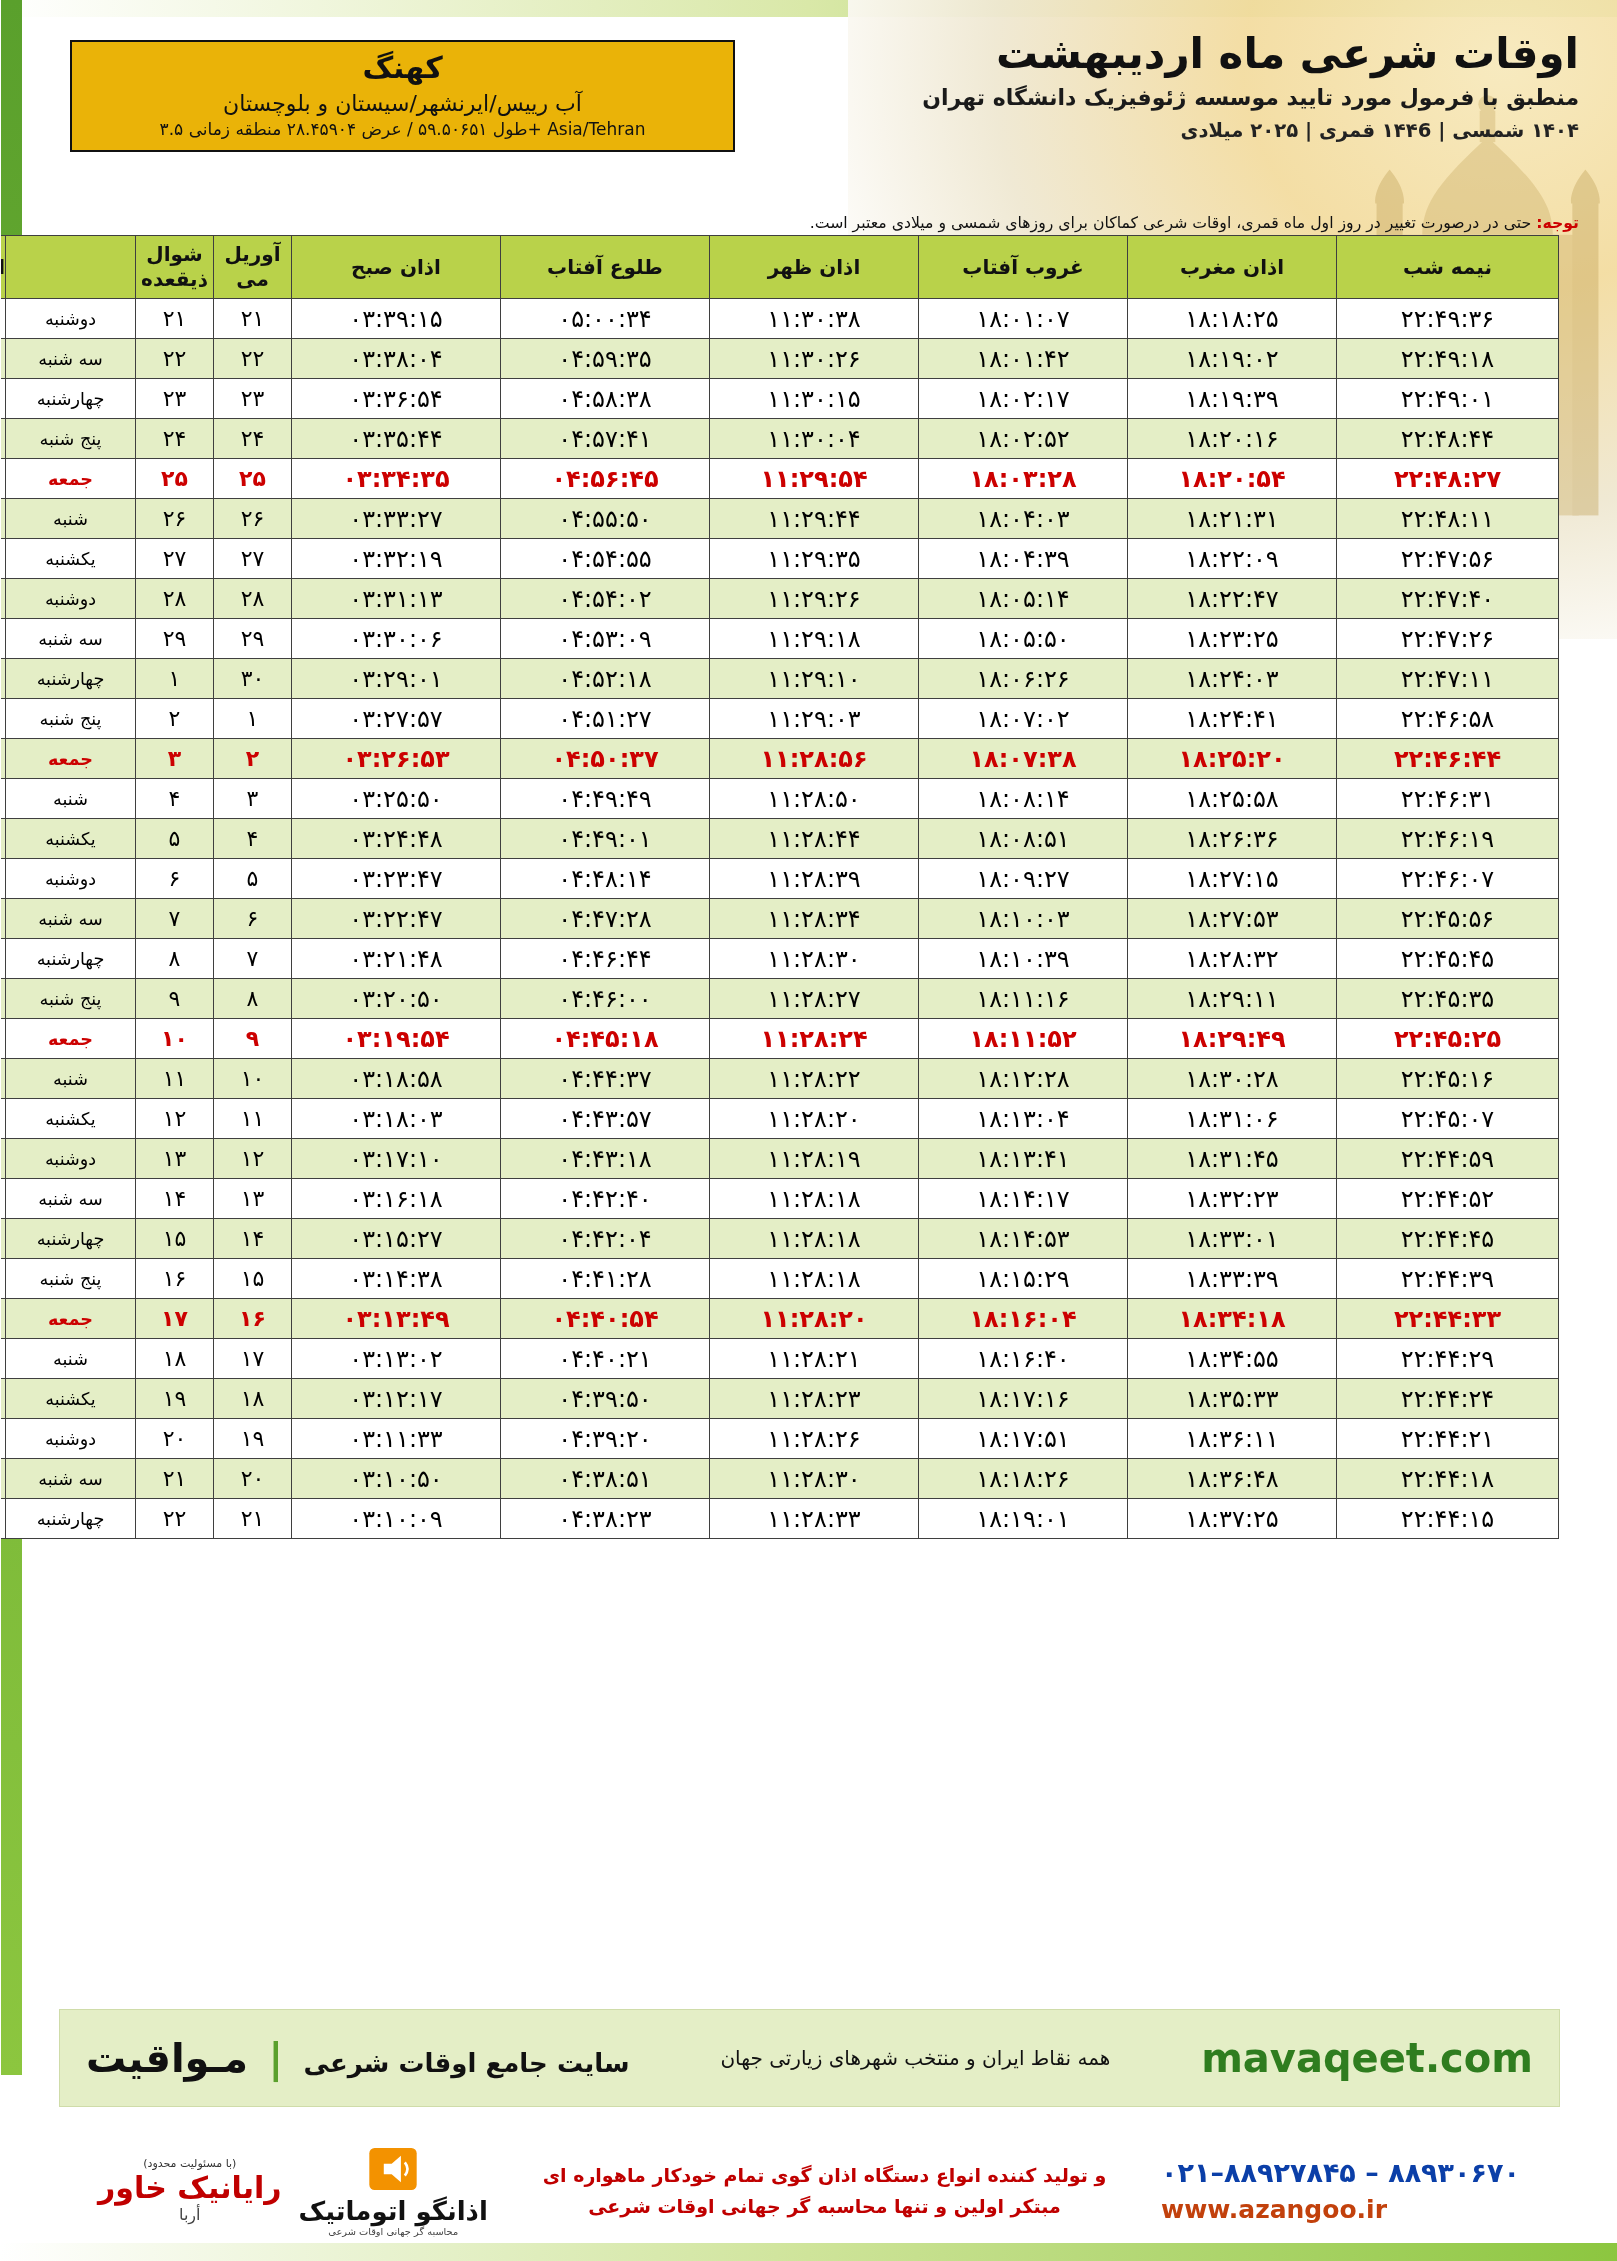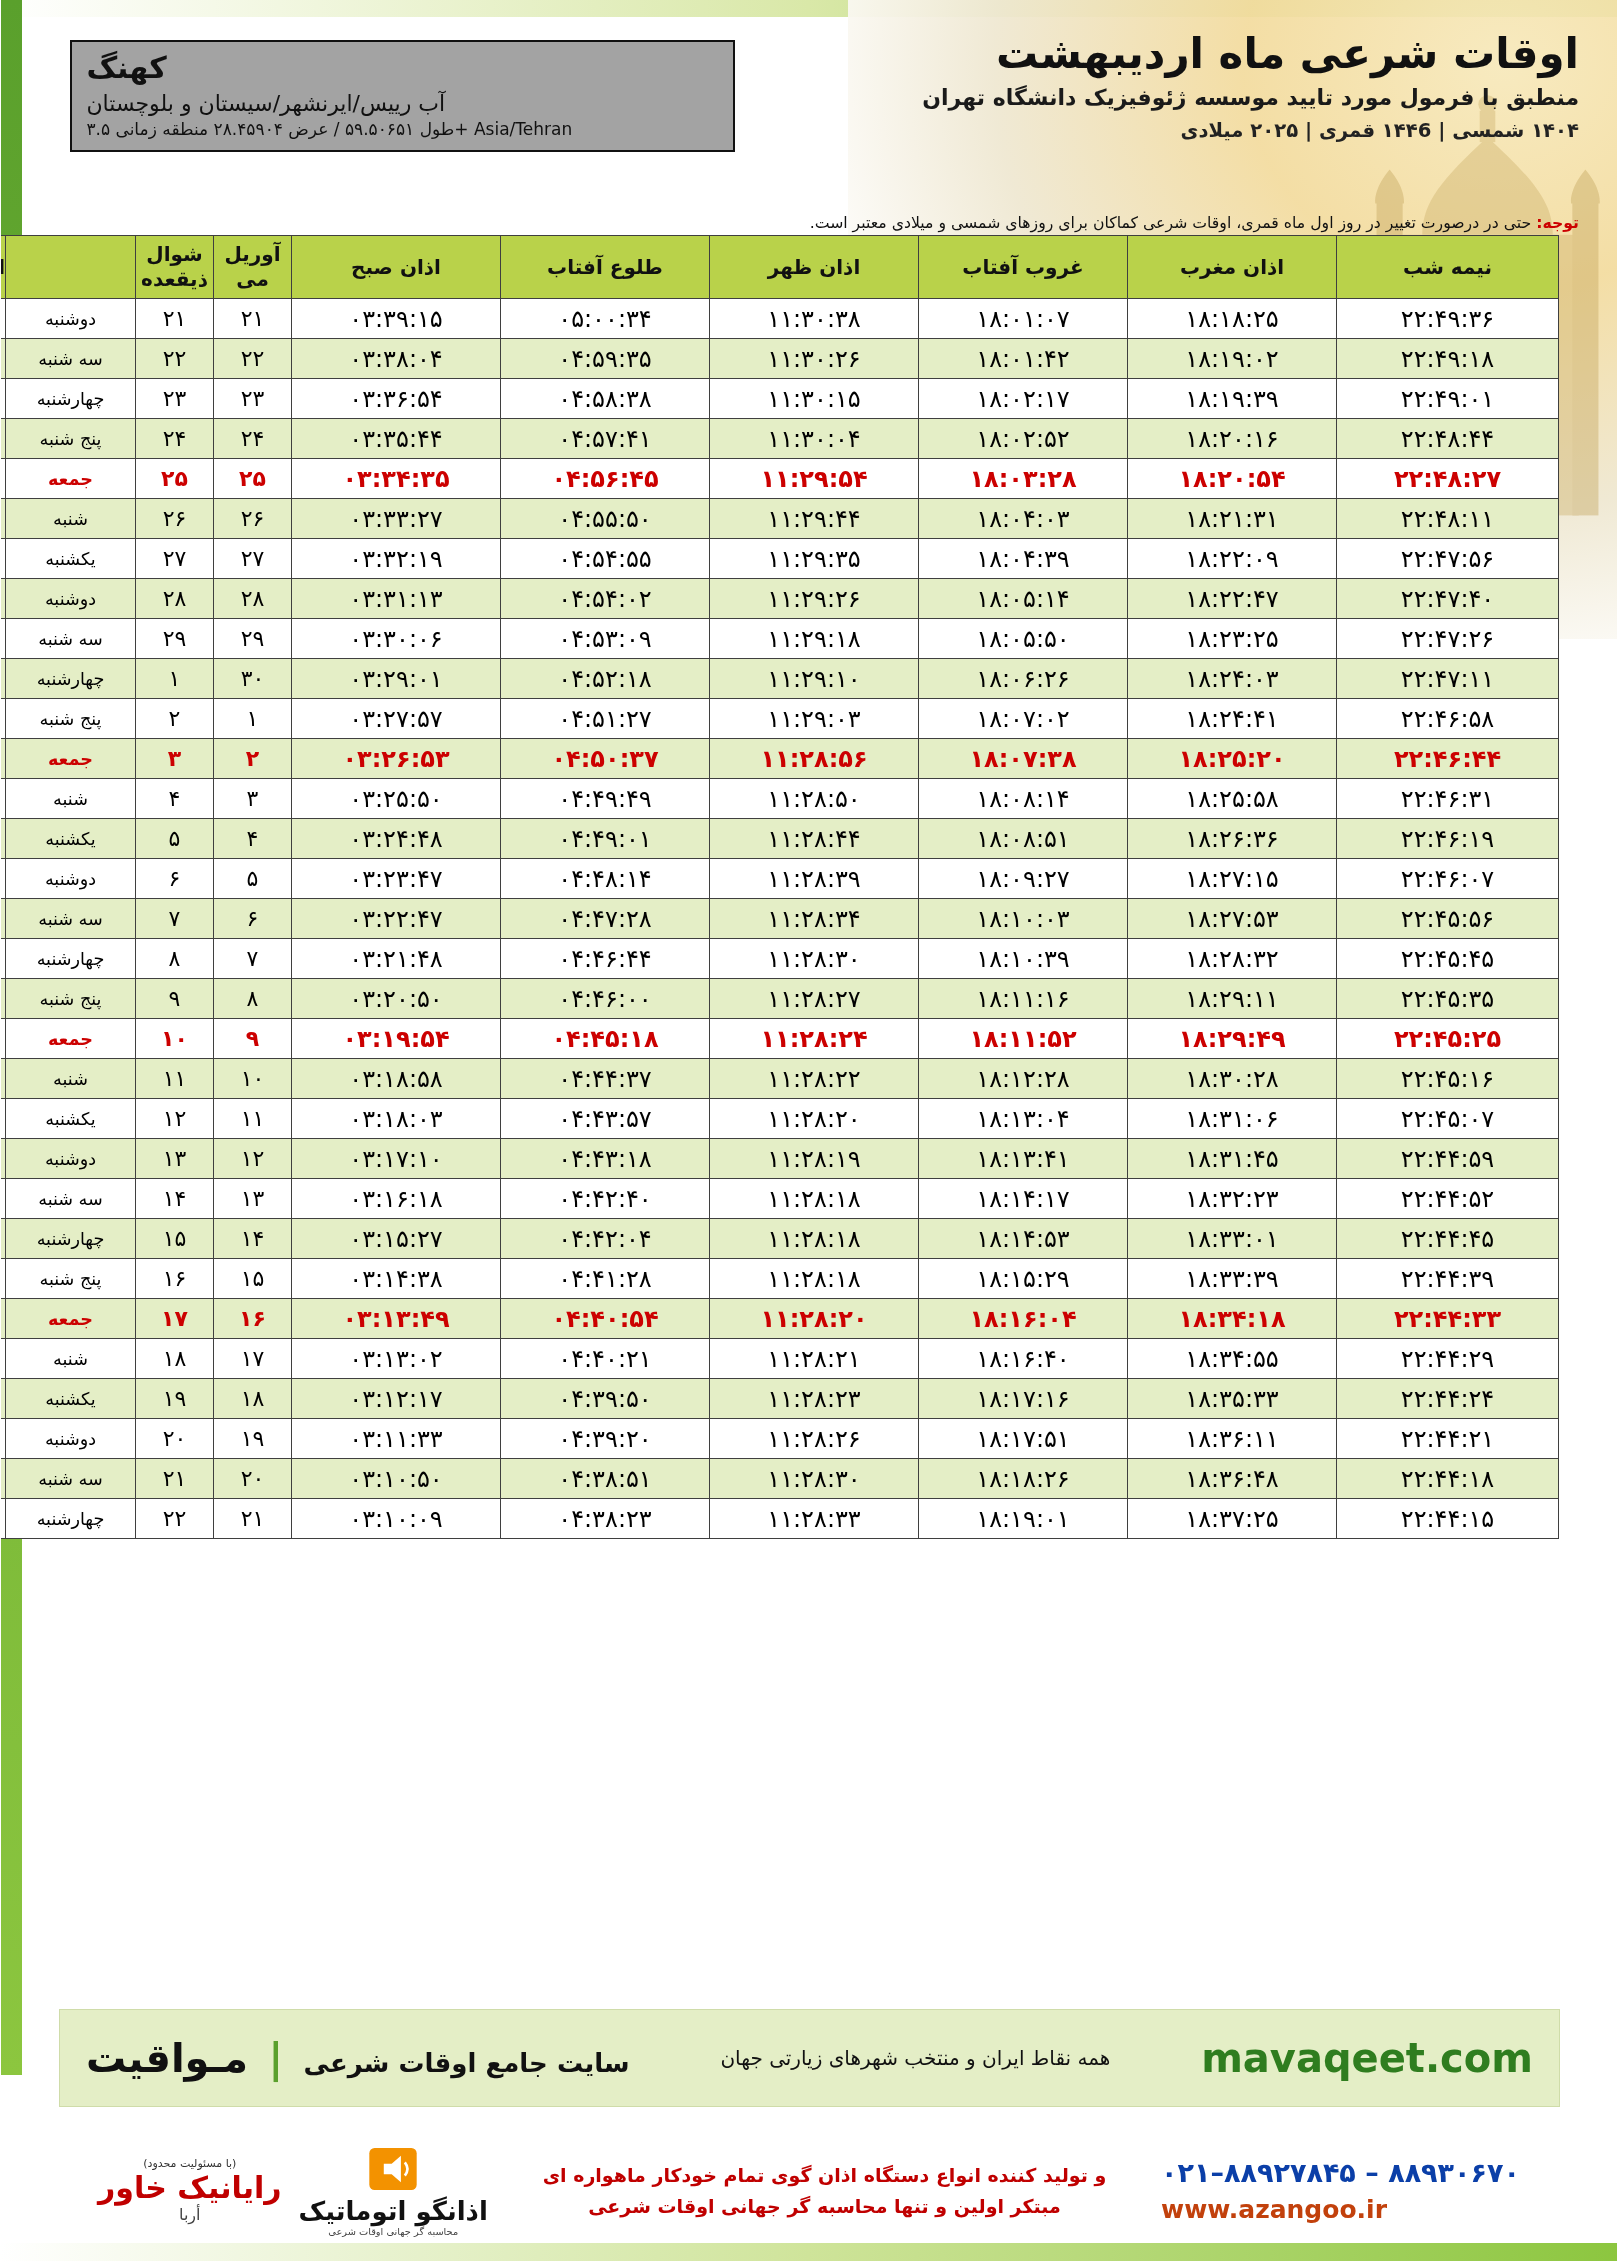--- a/index.html
+++ b/index.html
@@ -41,22 +41,22 @@
   .h-sub {
     font-size:22px; font-weight:bold; color:#1a1a1a; margin-top:7.8px;
   }
   .h-dates {
     font-size:19.6px; color:#222; margin-top:9px; font-weight:bold;
   }
 
   
   .citybox {
     position:absolute; top:40px; left:70px; width:665px;
-    border:2px solid #111; background:#a3a3a3; padding:9px 14.4px 11.7px;
-    text-align:left;
+    border:2px solid #111; background:#eab308; padding:9px 14.4px 11.7px;
+    text-align:center;
   }
   .city-name { font-size:30px; font-weight:bold; color:#111; line-height:1.15; }
   .city-region { font-size:22px; color:#111; margin-top:5.2px; }
   .city-coords { font-size:17px; color:#111; margin-top:3px; direction:ltr; }
 
   
   .note {
     position:absolute; top:207px; right:39px; width:1514px; text-align:right;
     font-size:15.7px; color:#111;margin-top:6px;
   }

